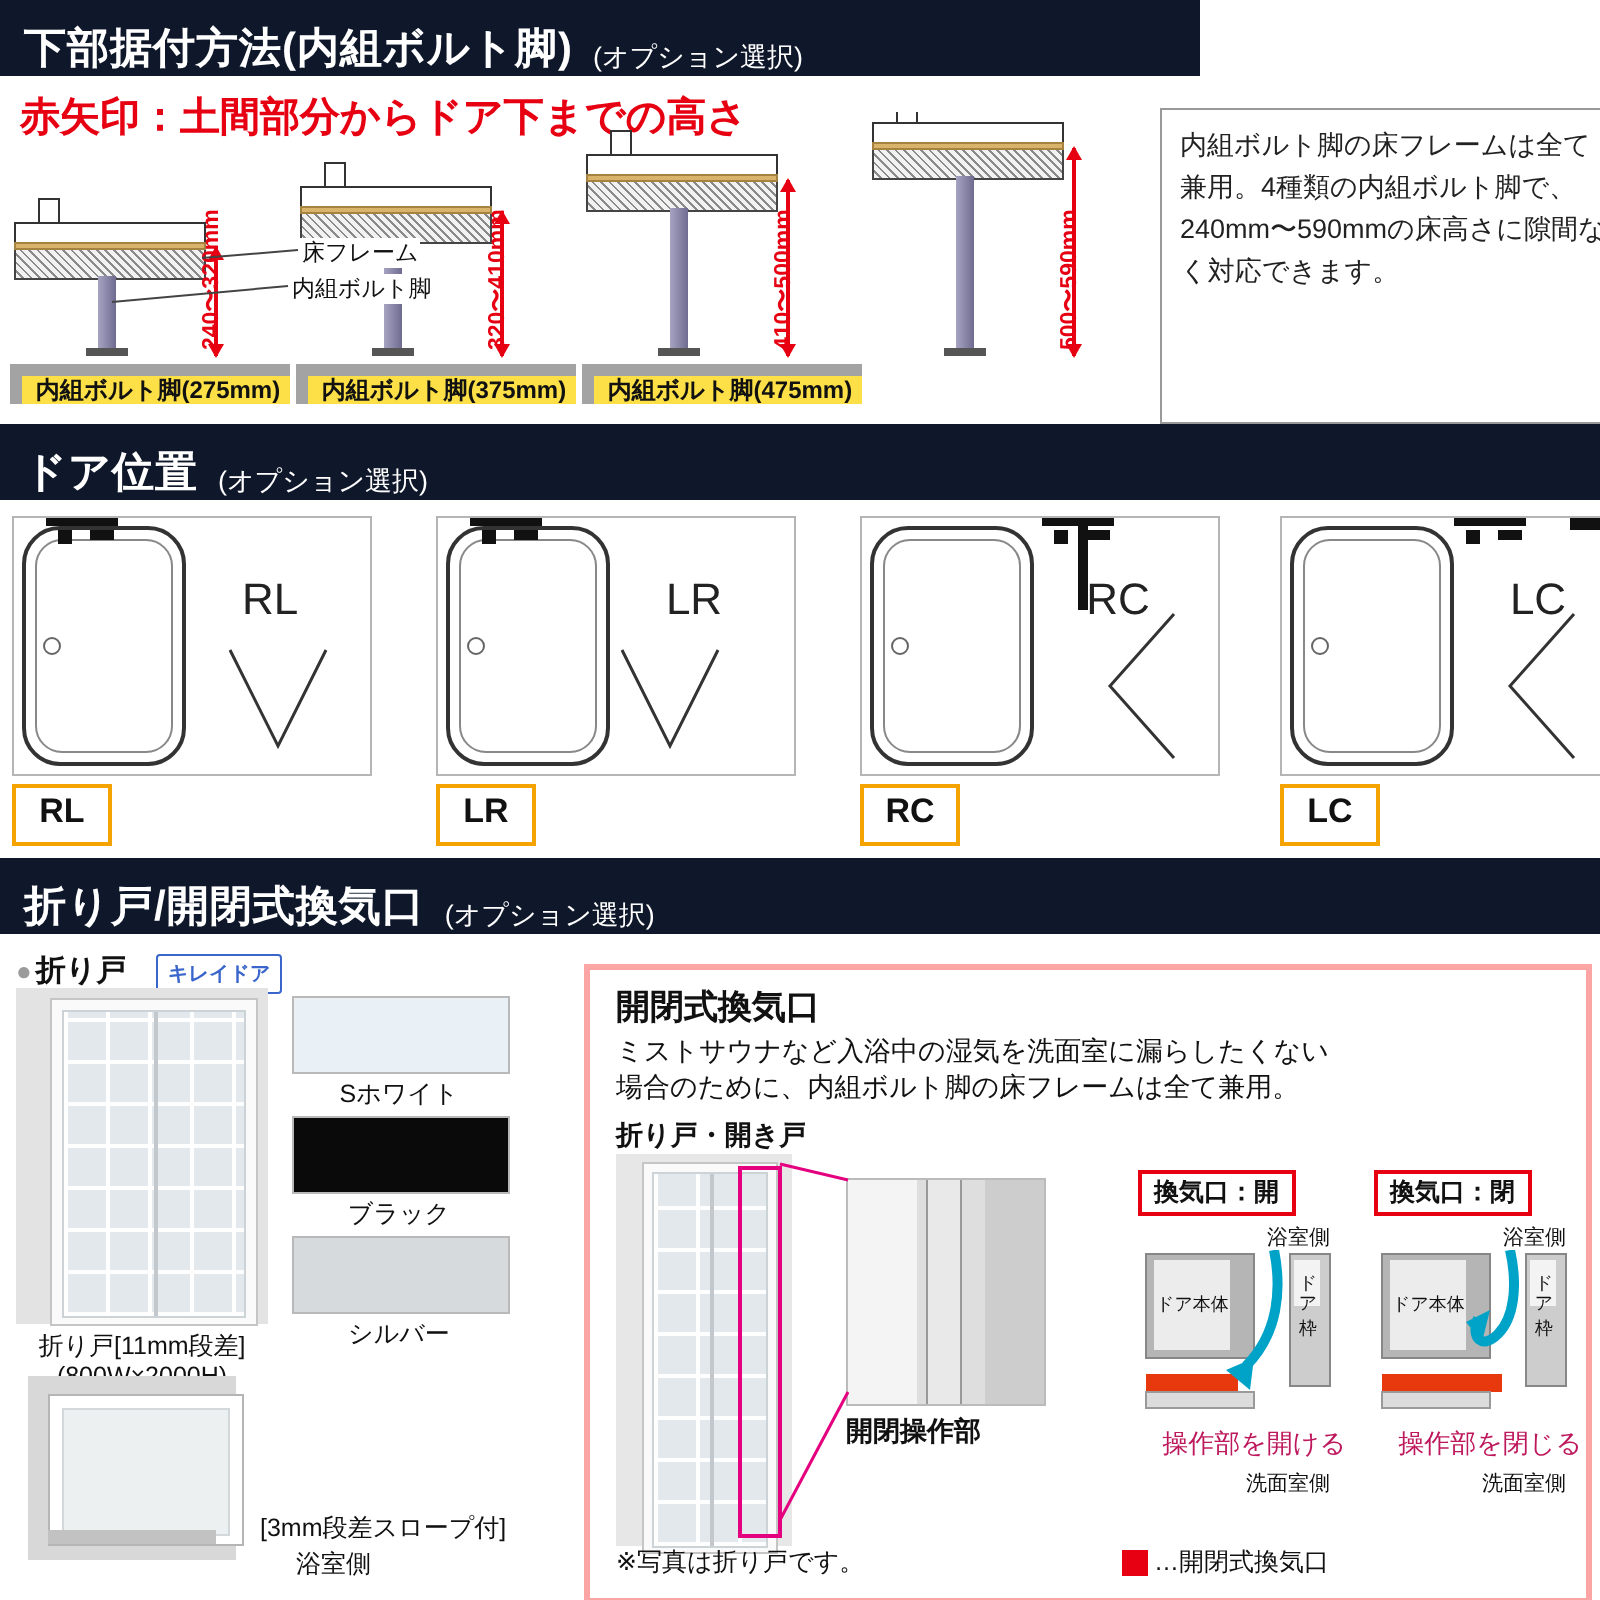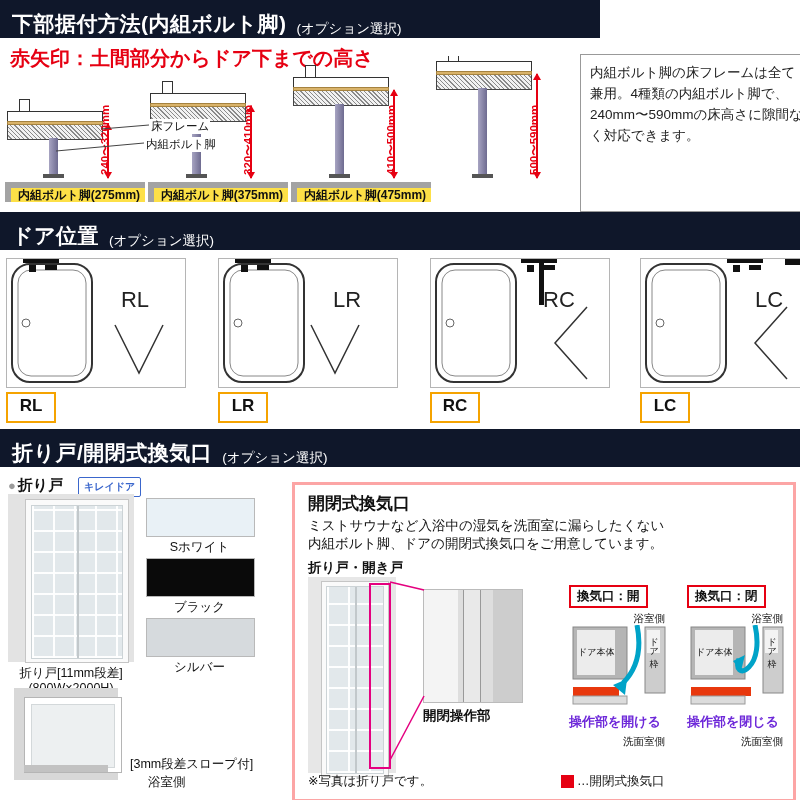--- a/index.html
+++ b/index.html
@@ -79,22 +79,22 @@
           border-left:1px solid #999;border-right:1px solid #999;}
   .zoomlabel{position:absolute;left:128px;top:222px;font-size:13.5px;font-weight:bold;}
   .vpanel{position:absolute;top:100px;width:104px;height:172px;}
   .vstate{position:absolute;left:0;top:0;border:2px solid #e60012;background:#fff;
           font-size:12.5px;font-weight:bold;padding:1px 6px;white-space:nowrap;}
   .vbath{position:absolute;right:8px;top:27px;font-size:10.5px;}
   .vsvg{position:absolute;left:0;top:40px;}
   .vdb{position:absolute;left:8px;top:45px;font-size:9px;background:rgba(255,255,255,.75);padding:16px 1px;}
   .vdf{position:absolute;left:78px;top:45px;font-size:9px;writing-mode:vertical-rl;
           background:rgba(255,255,255,.75);padding:1px 0;}
-  .vaction{position:absolute;left:0;top:128px;width:104px;text-align:left;
-          color:#6d28d9;font-weight:bold;font-size:13px;white-space:nowrap;}
+  .vaction{position:absolute;left:0;top:128px;width:104px;text-align:right;
+          color:#be185d;font-weight:normal;font-size:13px;white-space:nowrap;}
   .vwash{position:absolute;right:8px;top:150px;font-size:10.5px;}
   .vnote{position:absolute;left:13px;top:288px;font-size:12.5px;}
   .legend{position:absolute;left:266px;top:288px;font-size:12.5px;display:flex;align-items:center;gap:3px;}
   .lsq{display:inline-block;width:13px;height:13px;background:#e60012;}
 
   .overlay{position:absolute;left:0;top:0;pointer-events:none;}
 </style>
 </head>
 <body>
 
@@ -257,21 +257,21 @@
         <div class="winglass"></div>
       </div>
     <div class="winsill"></div>
   </div>
   <div class="slope-note">[3mm段差スロープ付]</div>
   <div class="bathside">浴室側</div>
 
   <div class="ventbox">
     <div class="vtitle">開閉式換気口</div>
     <div class="vdesc" style="top:32px">ミストサウナなど入浴中の湿気を洗面室に漏らしたくない</div>
-    <div class="vdesc" style="top:50px">内組ボルト脚、ドアの開閉式換気口をご用意しています。</div>
+    <div class="vdesc" style="top:50px">場合のために、内組ボルト脚の床フレームは全て兼用。</div>
     <div class="vdtypes">折り戸・開き戸</div>
 
     <div class="photoR">
       <div class="doorR">
         <div class="glass"></div>
       </div>
     </div>
     <div class="ventstrip"></div>
     <div class="zoombox">
       <div class="zvent"></div>

